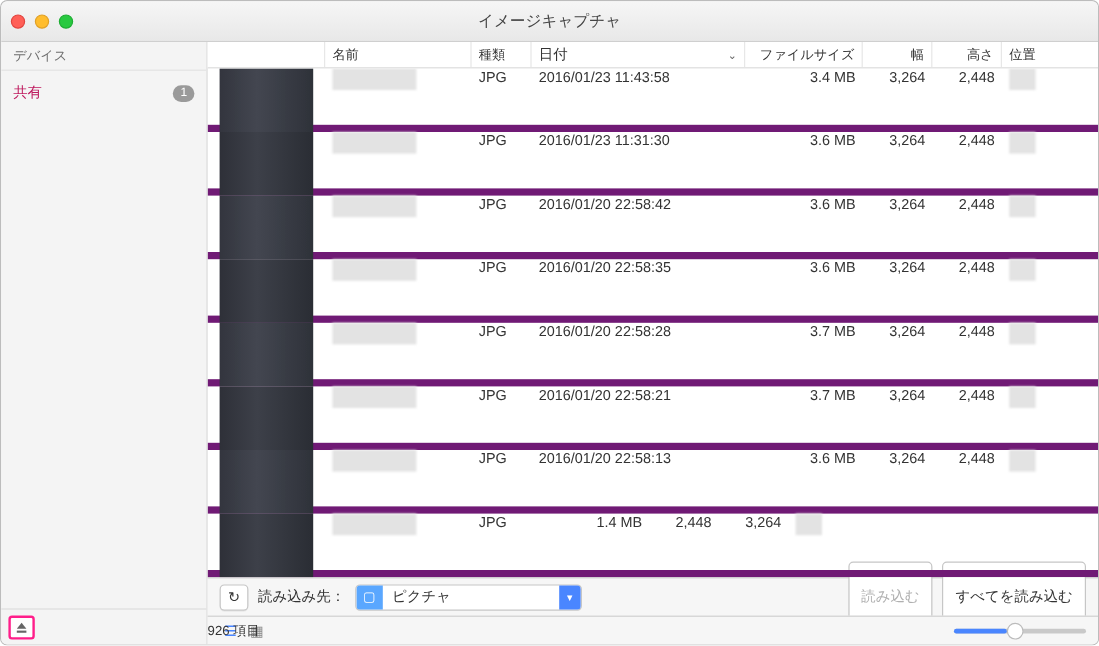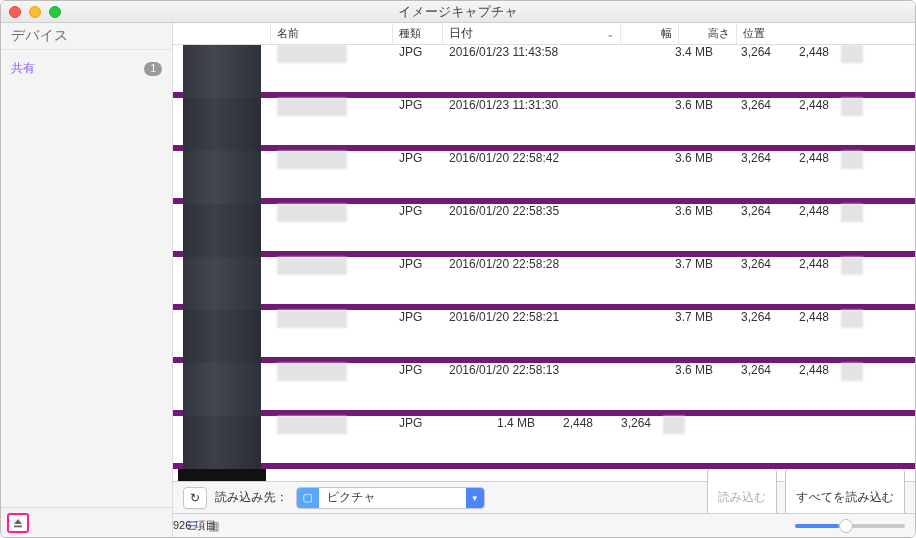--- a/index.html
+++ b/index.html
@@ -1,27 +1,27 @@
 <!DOCTYPE html>
 <html><head>
 <meta charset="utf-8">
 <style>
 *{box-sizing:border-box;margin:0;padding:0;font-family:-apple-system,"Hiragino Kaku Gothic ProN","Helvetica Neue",sans-serif;font-size:12px;color:#333}
 html,body{width:916px;height:538px;overflow:hidden;background:#fff}
 .window{width:916px;height:538px;display:flex;flex-direction:column;border:1px solid #bcbcbc;border-radius:6px;overflow:hidden}
-.titlebar{height:22px;background:linear-gradient(#f6f6f6,#e8e8e8);border-bottom:1px solid #cfcfcf;display:flex;align-items:center;position:relative}
+.titlebar{height:34px;background:linear-gradient(#f6f6f6,#e8e8e8);border-bottom:1px solid #cfcfcf;display:flex;align-items:center;position:relative}
 .traffic{display:flex;gap:8px;margin-left:8px}
 .tl{width:12px;height:12px;border-radius:50%}
 .tl.red{background:#ff5f57;border:1px solid #e24640}
 .tl.yel{background:#ffbd2e;border:1px solid #e0a128}
 .tl.grn{background:#28c940;border:1px solid #1fae34}
 .title{position:absolute;left:0;right:0;text-align:center;font-size:13px;color:#444}
 .body{flex:1;display:flex;min-height:0}
 .sidebar{width:172px;background:#f4f4f4;border-right:1px solid #dcdcdc;display:flex;flex-direction:column}
-.sb-head{padding:4px 10px;color:#6e6e6e;font-size:14px;border-bottom:1px solid #e3e3e3}
+.sb-head{padding:4px 10px;color:#6e6e6e;font-size:11px;border-bottom:1px solid #e3e3e3}
 .sb-item{display:flex;align-items:center;padding:4px 10px;gap:8px}
 .sb-item.sel{background:#d8d8d8}
 .dev-icon{width:14px;height:22px;background:#2a2a2a;border-radius:2px}
 .cloud{margin-left:auto;color:#9a9a9a;font-size:14px}
 .badge{margin-left:auto;background:#9a9a9a;color:#fff;border-radius:8px;padding:0 6px;font-size:10px;line-height:14px}
 .sb-spacer{flex:1}
 .sb-foot{height:30px;border-top:1px solid #dcdcdc;display:flex;align-items:center;padding:0 6px}
 .sb-foot .eject{width:22px;height:20px;border:2px solid #ff1e8a;border-radius:3px;display:flex;align-items:center;justify-content:center;background:#fff}
 .main{flex:1;display:flex;flex-direction:column;min-width:0}
 .hdr{display:flex;height:22px;border-bottom:1px solid #dcdcdc;background:#fff;align-items:center}
@@ -70,21 +70,21 @@
       <div class="tl yel"></div>
       <div class="tl grn"></div>
     </div>
     <div class="title">イメージキャプチャ</div>
   </div>
 
   <div class="body">
     <div class="sidebar">
       <div class="sb-head">デバイス</div>
       <div class="sb-item" style="margin-top:6px">
-        <span style="color:#8b5cf6">共有</span>
+        <span style="color:#be185d">共有</span>
         <span class="badge">1</span>
       </div>
       <div class="sb-spacer"></div>
       <div class="sb-foot">
         <div class="eject">
           <svg width="12" height="12" viewBox="0 0 12 12">
               <polygon points="6,2 10,7 2,7" fill="#666"></polygon>
               <rect x="2" y="8.5" width="8" height="1.8" fill="#666"></rect>
             </svg>
         </div>
@@ -93,20 +93,21 @@
 
     <div class="main">
       <div class="hdr">
         <div class="c-thumb"></div>
         <div class="c-name">名前</div>
         <div class="c-kind">種類</div>
         <div class="c-date">
             <span>日付</span>
             <span class="chev">⌄</span>
           </div>
+        <div class="c-size">ファイルサイズ</div>
         <div class="c-w">幅</div>
         <div class="c-h">高さ</div>
         <div class="c-pos" style="border-right:none">位置</div>
       </div>
 
       <div class="rows" id="rows">
         <div class="thumb-strip">
           <div class="piece"></div>
             <div class="piece"></div>
             <div class="piece"></div>

